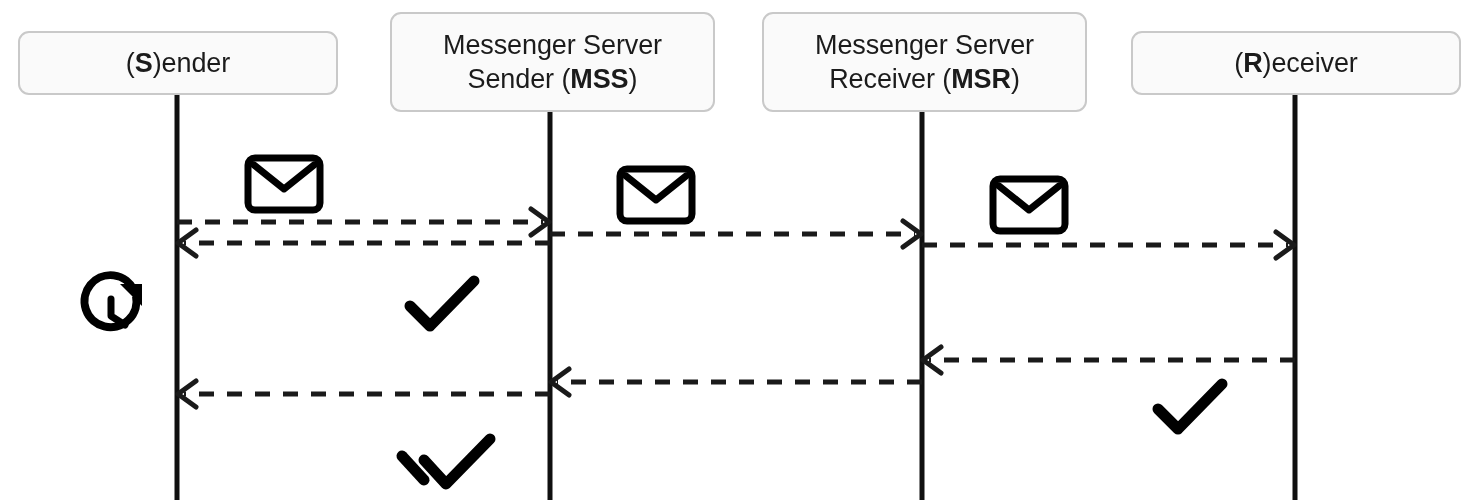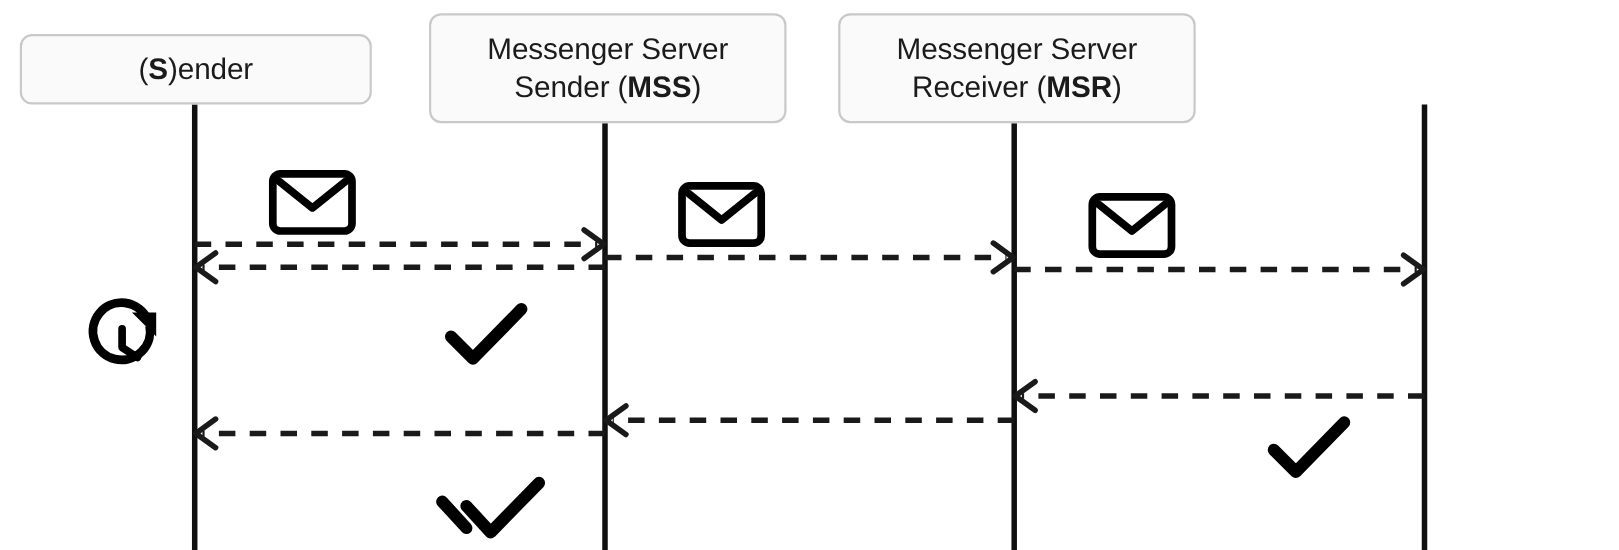--- a/index.html
+++ b/index.html
@@ -140,14 +140,17 @@
   </div>
 
   <div class="actor-box" style="left:390px; top:12px; width:325px; height:100px;">
     <span class="actor-label">Messenger Server<br>Sender (<b>MSS</b>)</span>
   </div>
 
   <div class="actor-box" style="left:762px; top:12px; width:325px; height:100px;">
     <span class="actor-label">Messenger Server<br>Receiver (<b>MSR</b>)</span>
   </div>
 
+  <div class="actor-box" style="left:1131px; top:31px; width:330px; height:64px;">
+    <span class="actor-label">(<b>R</b>)eceiver</span>
+  </div>
 
 </div>
 
 </body></html>

